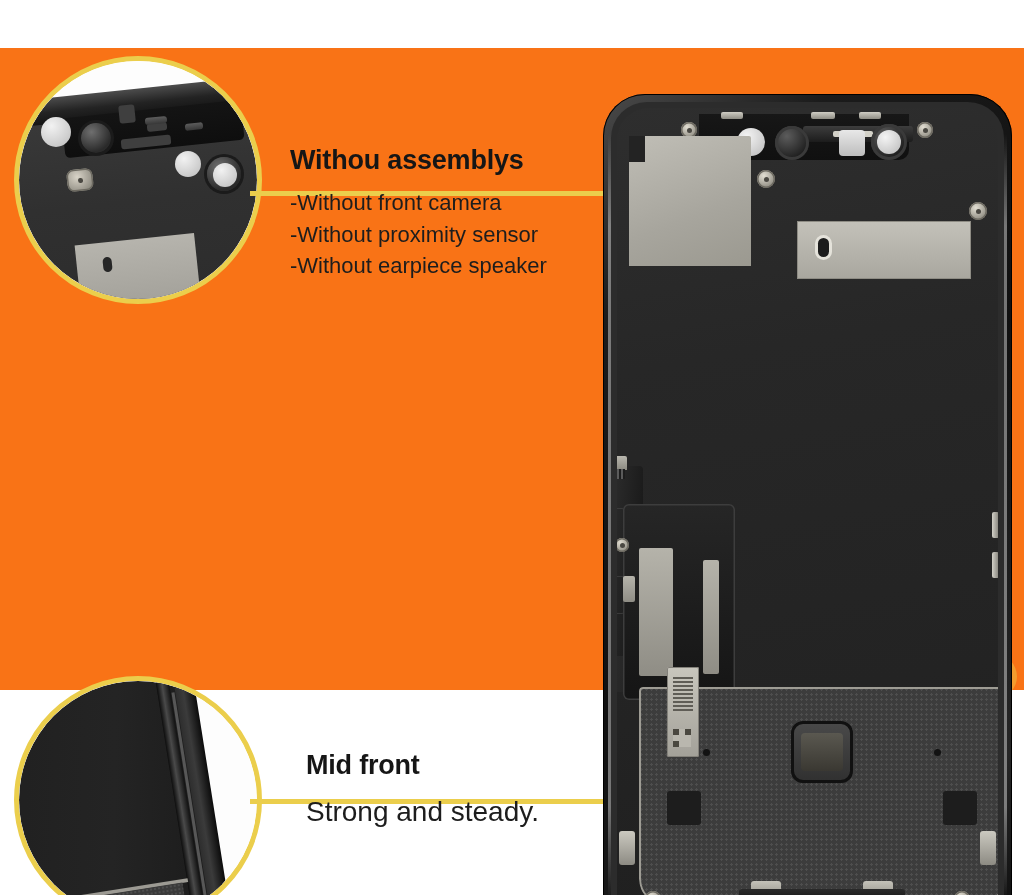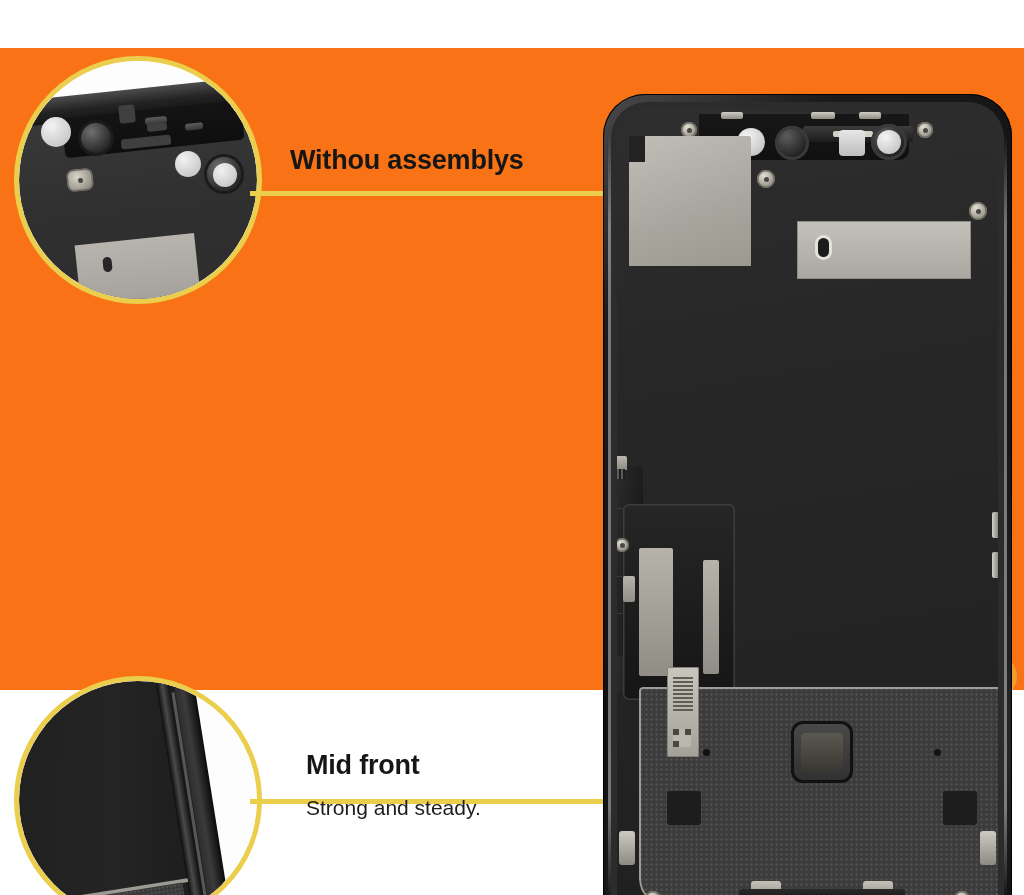--- a/index.html
+++ b/index.html
@@ -36,21 +36,21 @@
   }
   .callout-lines {
     margin-top: 13px;
     font-size: 22px;
     line-height: 1.42;
     color: #1d1d1d;
     white-space: nowrap;
   }
   .callout-sub {
     margin-top: 17px;
-    font-size: 21px;
+    font-size: 28px;
     color: #1d1d1d;
     white-space: nowrap;
   }
 
   #callout-top { left: 290px; top: 98px; width: 320px; }
   #callout-bottom { left: 306px; top: 703px; width: 304px; }
 
   
   .lead {
     position: absolute;
@@ -487,20 +487,25 @@
   <div class="dot-inner" style="left:759px; top:60px; width:27px; height:27px;"></div>
 
   <div class="lead lead-h" style="left:250px; top:751px; width:380px;"></div>
   <div class="lead lead-v" style="left:625px; top:626px; height:129px;"></div>
   <div class="lead lead-h" style="left:625px; top:626px; width:358px;"></div>
   <div class="dot-outer" style="left:972px; top:606px; width:45px; height:45px;"></div>
   <div class="dot-inner" style="left:981px; top:615px; width:27px; height:27px;"></div>
 
   <div class="callout-block" id="callout-top">
     <div class="callout-title">Withou assemblys</div>
+    <div class="callout-lines">
+      <div>-Without front camera</div>
+      <div>-Without proximity sensor</div>
+      <div>-Without earpiece speaker</div>
+    </div>
   </div>
 
   <div class="callout-block" id="callout-bottom">
     <div class="callout-title">Mid front</div>
     <div class="callout-sub">Strong and steady.</div>
   </div>
 
   <div id="phone">
     <div class="ph-frame">
       <div class="ph-frame-inner"></div>

